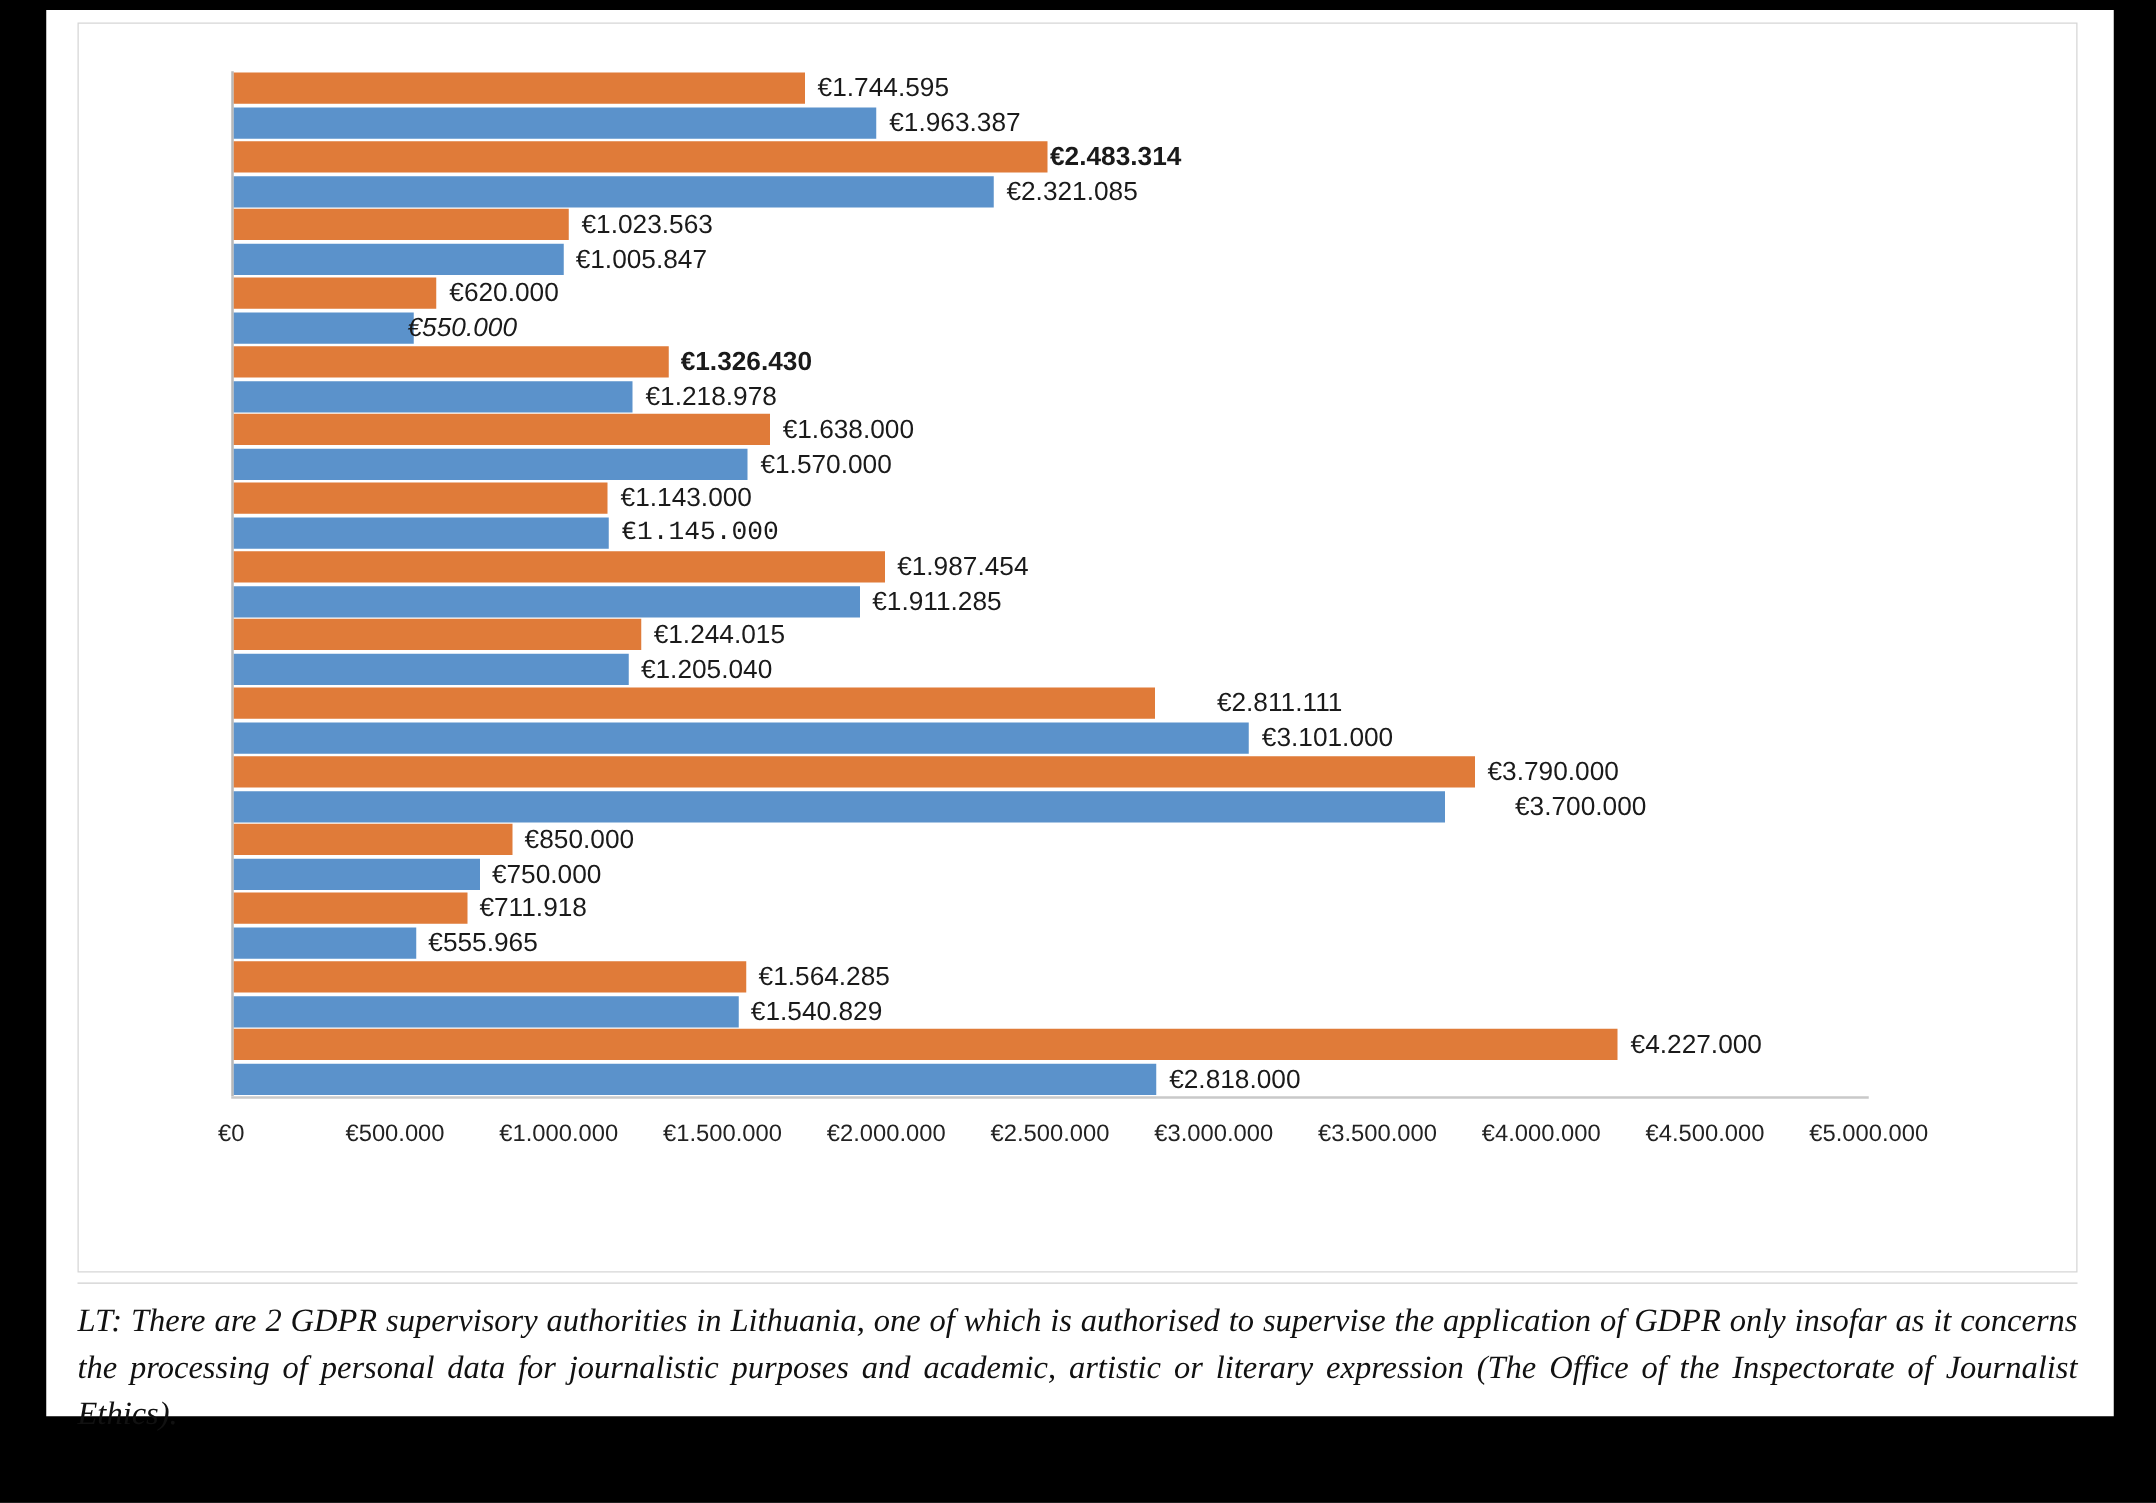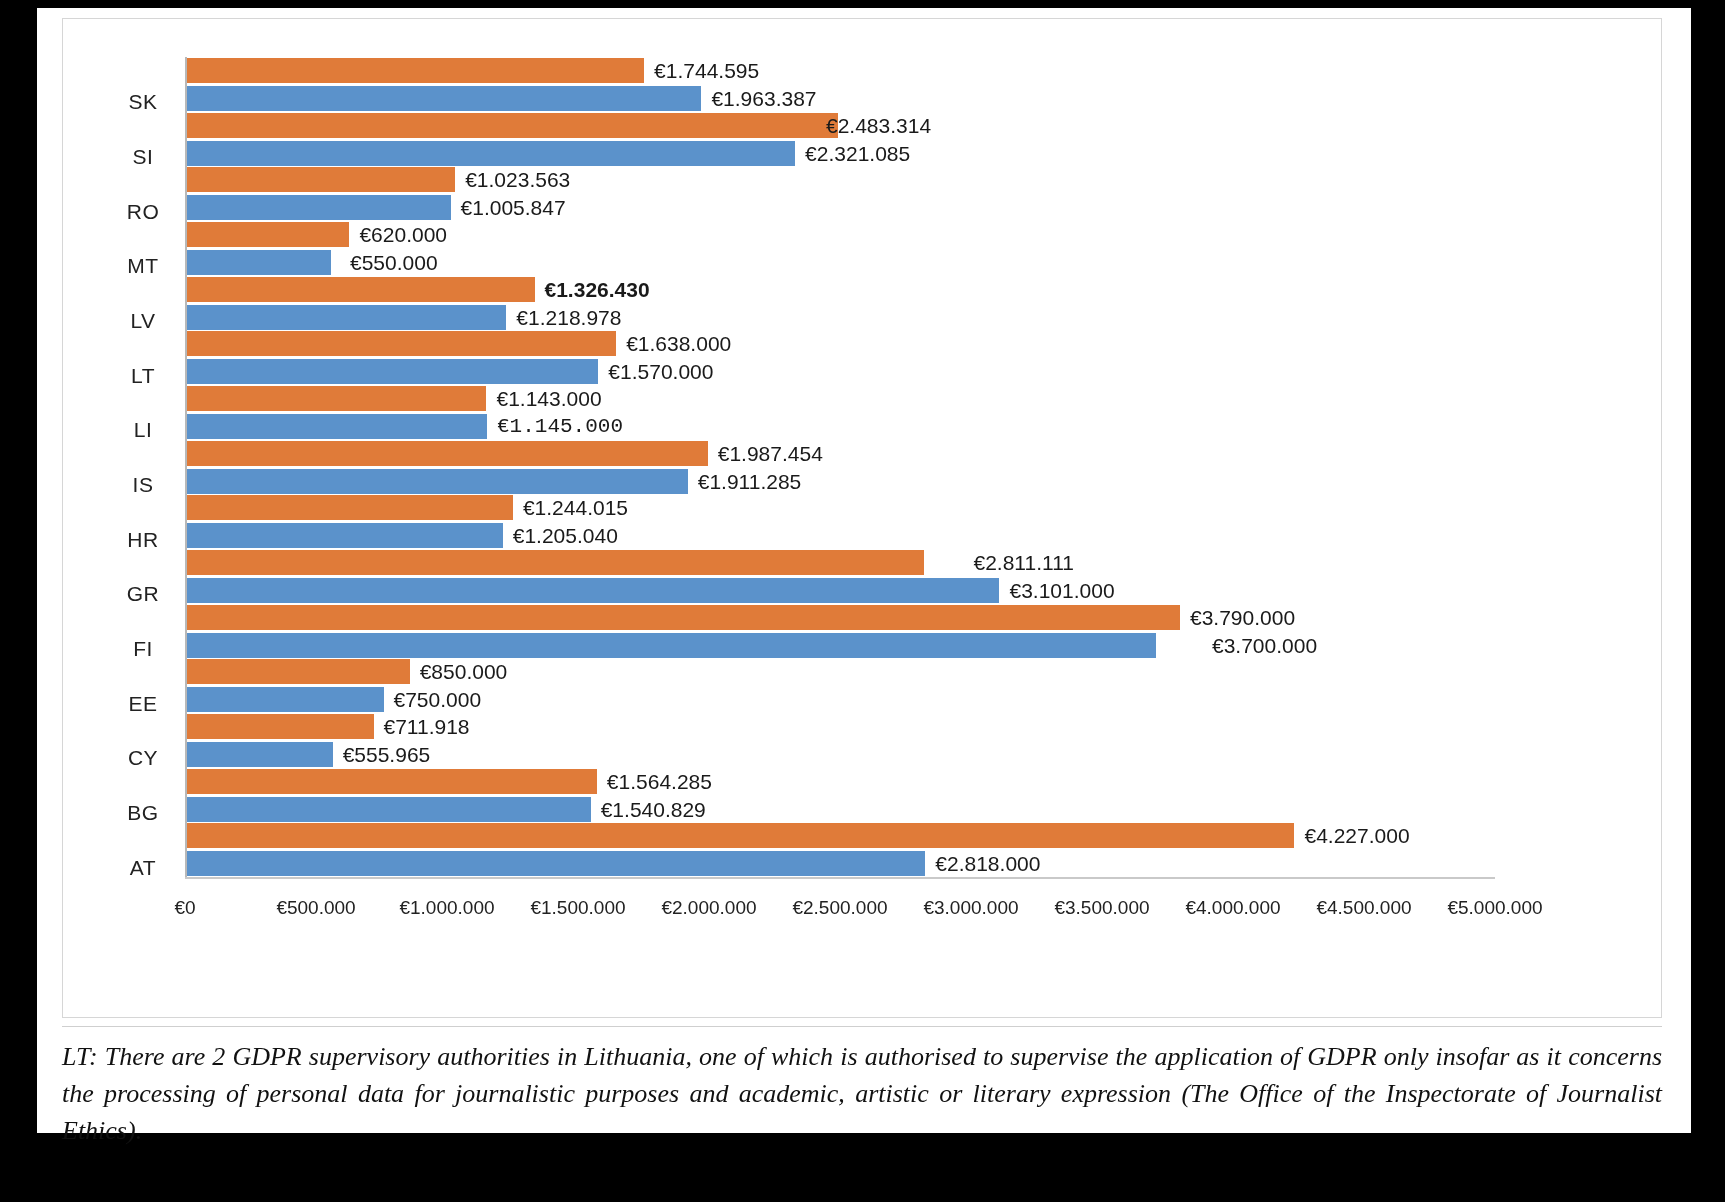--- a/index.html
+++ b/index.html
@@ -162,56 +162,39 @@
 </style>
 </head>
 <body>
 
 <div id="page">
   <div id="card">
 
     <div id="chart-frame">
 
       <div id="plot-wrap">
-        <div class="cat-col" id="cat-col">
-            <div class="cat-label" style="top: 33.3333px;">SK</div>
-            <div class="cat-label" style="top: 88px;">SI</div>
-            <div class="cat-label" style="top: 142.667px;">RO</div>
-            <div class="cat-label" style="top: 197.333px;">MT</div>
-            <div class="cat-label" style="top: 252px;">LV</div>
-            <div class="cat-label" style="top: 306.667px;">LT</div>
-            <div class="cat-label" style="top: 361.333px;">LI</div>
-            <div class="cat-label" style="top: 416px;">IS</div>
-            <div class="cat-label" style="top: 470.667px;">HR</div>
-            <div class="cat-label" style="top: 525.333px;">GR</div>
-            <div class="cat-label" style="top: 580px;">FI</div>
-            <div class="cat-label" style="top: 634.667px;">EE</div>
-            <div class="cat-label" style="top: 689.333px;">CY</div>
-            <div class="cat-label" style="top: 744px;">BG</div>
-            <div class="cat-label" style="top: 798.667px;">AT</div>
-          </div>
         <div class="plot" id="plot">
           <div class="axis-line"></div>
           <div class="baseline"></div>
         <div class="bar y2021" style="top: 0.833333px; width: 457.084px; background: rgb(224, 123, 57);"></div>
             <div class="bar-label" style="top: 0.833333px; left: 469.084px;">€1.744.595</div>
             <div class="bar y2020" style="top: 28.8333px; width: 514.407px; background: rgb(91, 146, 203);"></div>
             <div class="bar-label" style="top: 28.8333px; left: 526.407px;">€1.963.387</div>
             <div class="bar y2021" style="top: 55.5px; width: 650.628px; background: rgb(224, 123, 57);"></div>
-            <div class="bar-label" style="top: 55.5px; left: 641px;">€2.483.314</div>
+            <div class="bar-label" style="top: 55.5px; left: 655px; font-weight: bold;">€2.483.314</div>
             <div class="bar y2020" style="top: 83.5px; width: 608.124px; background: rgb(91, 146, 203);"></div>
             <div class="bar-label" style="top: 83.5px; left: 620.124px;">€2.321.085</div>
             <div class="bar y2021" style="top: 110.167px; width: 268.174px; background: rgb(224, 123, 57);"></div>
             <div class="bar-label" style="top: 110.167px; left: 280.174px;">€1.023.563</div>
             <div class="bar y2020" style="top: 138.167px; width: 263.532px; background: rgb(91, 146, 203);"></div>
             <div class="bar-label" style="top: 138.167px; left: 275.532px;">€1.005.847</div>
             <div class="bar y2021" style="top: 164.833px; width: 162.44px; background: rgb(224, 123, 57);"></div>
             <div class="bar-label" style="top: 164.833px; left: 174.44px;">€620.000</div>
             <div class="bar y2020" style="top: 192.833px; width: 144.1px; background: rgb(91, 146, 203);"></div>
-            <div class="bar-label" style="top: 192.833px; left: 165px;">€550.000</div>
+            <div class="bar-label" style="top: 192.833px; left: 141px; font-style: italic;">€550.000</div>
             <div class="bar y2021" style="top: 219.5px; width: 347.525px; background: rgb(224, 123, 57);"></div>
             <div class="bar-label" style="top: 219.5px; left: 359.525px; font-weight: bold;">€1.326.430</div>
             <div class="bar y2020" style="top: 247.5px; width: 319.372px; background: rgb(91, 146, 203);"></div>
             <div class="bar-label" style="top: 247.5px; left: 331.372px;">€1.218.978</div>
             <div class="bar y2021" style="top: 274.167px; width: 429.156px; background: rgb(224, 123, 57);"></div>
             <div class="bar-label" style="top: 274.167px; left: 441.156px;">€1.638.000</div>
             <div class="bar y2020" style="top: 302.167px; width: 411.34px; background: rgb(91, 146, 203);"></div>
             <div class="bar-label" style="top: 302.167px; left: 423.34px;">€1.570.000</div>
             <div class="bar y2021" style="top: 328.833px; width: 299.466px; background: rgb(224, 123, 57);"></div>
             <div class="bar-label" style="top: 328.833px; left: 311.466px;">€1.143.000</div>

